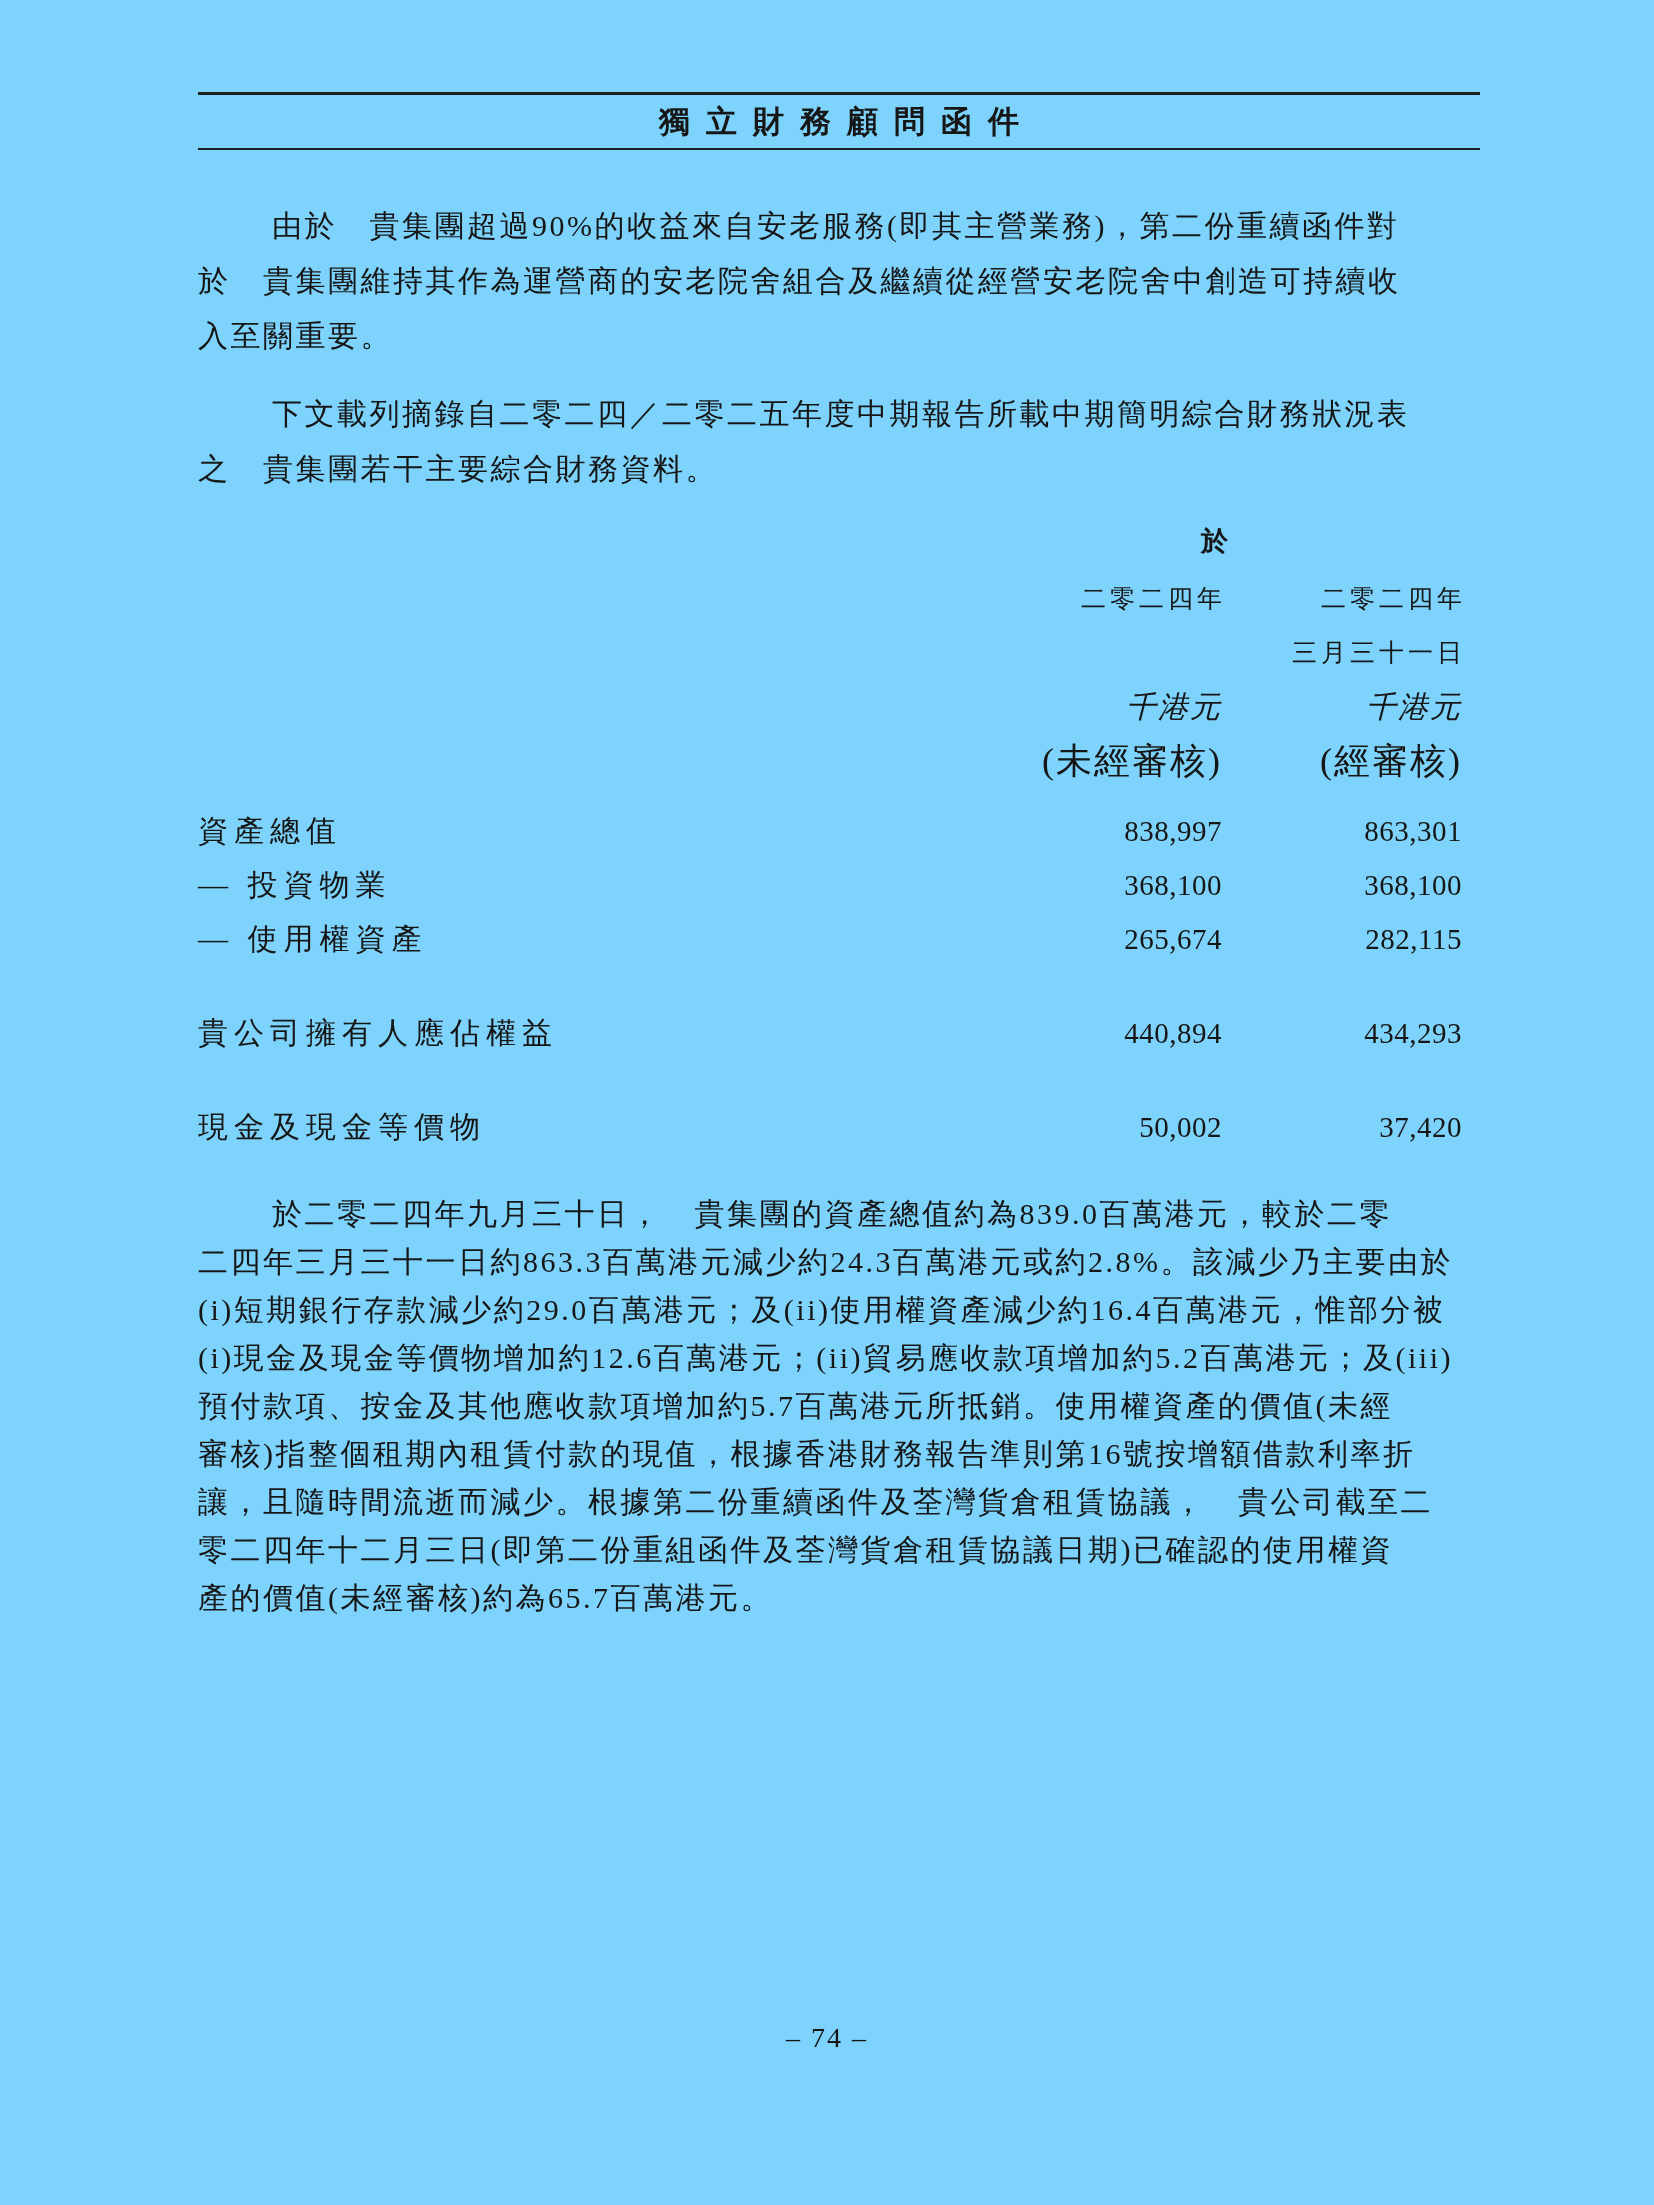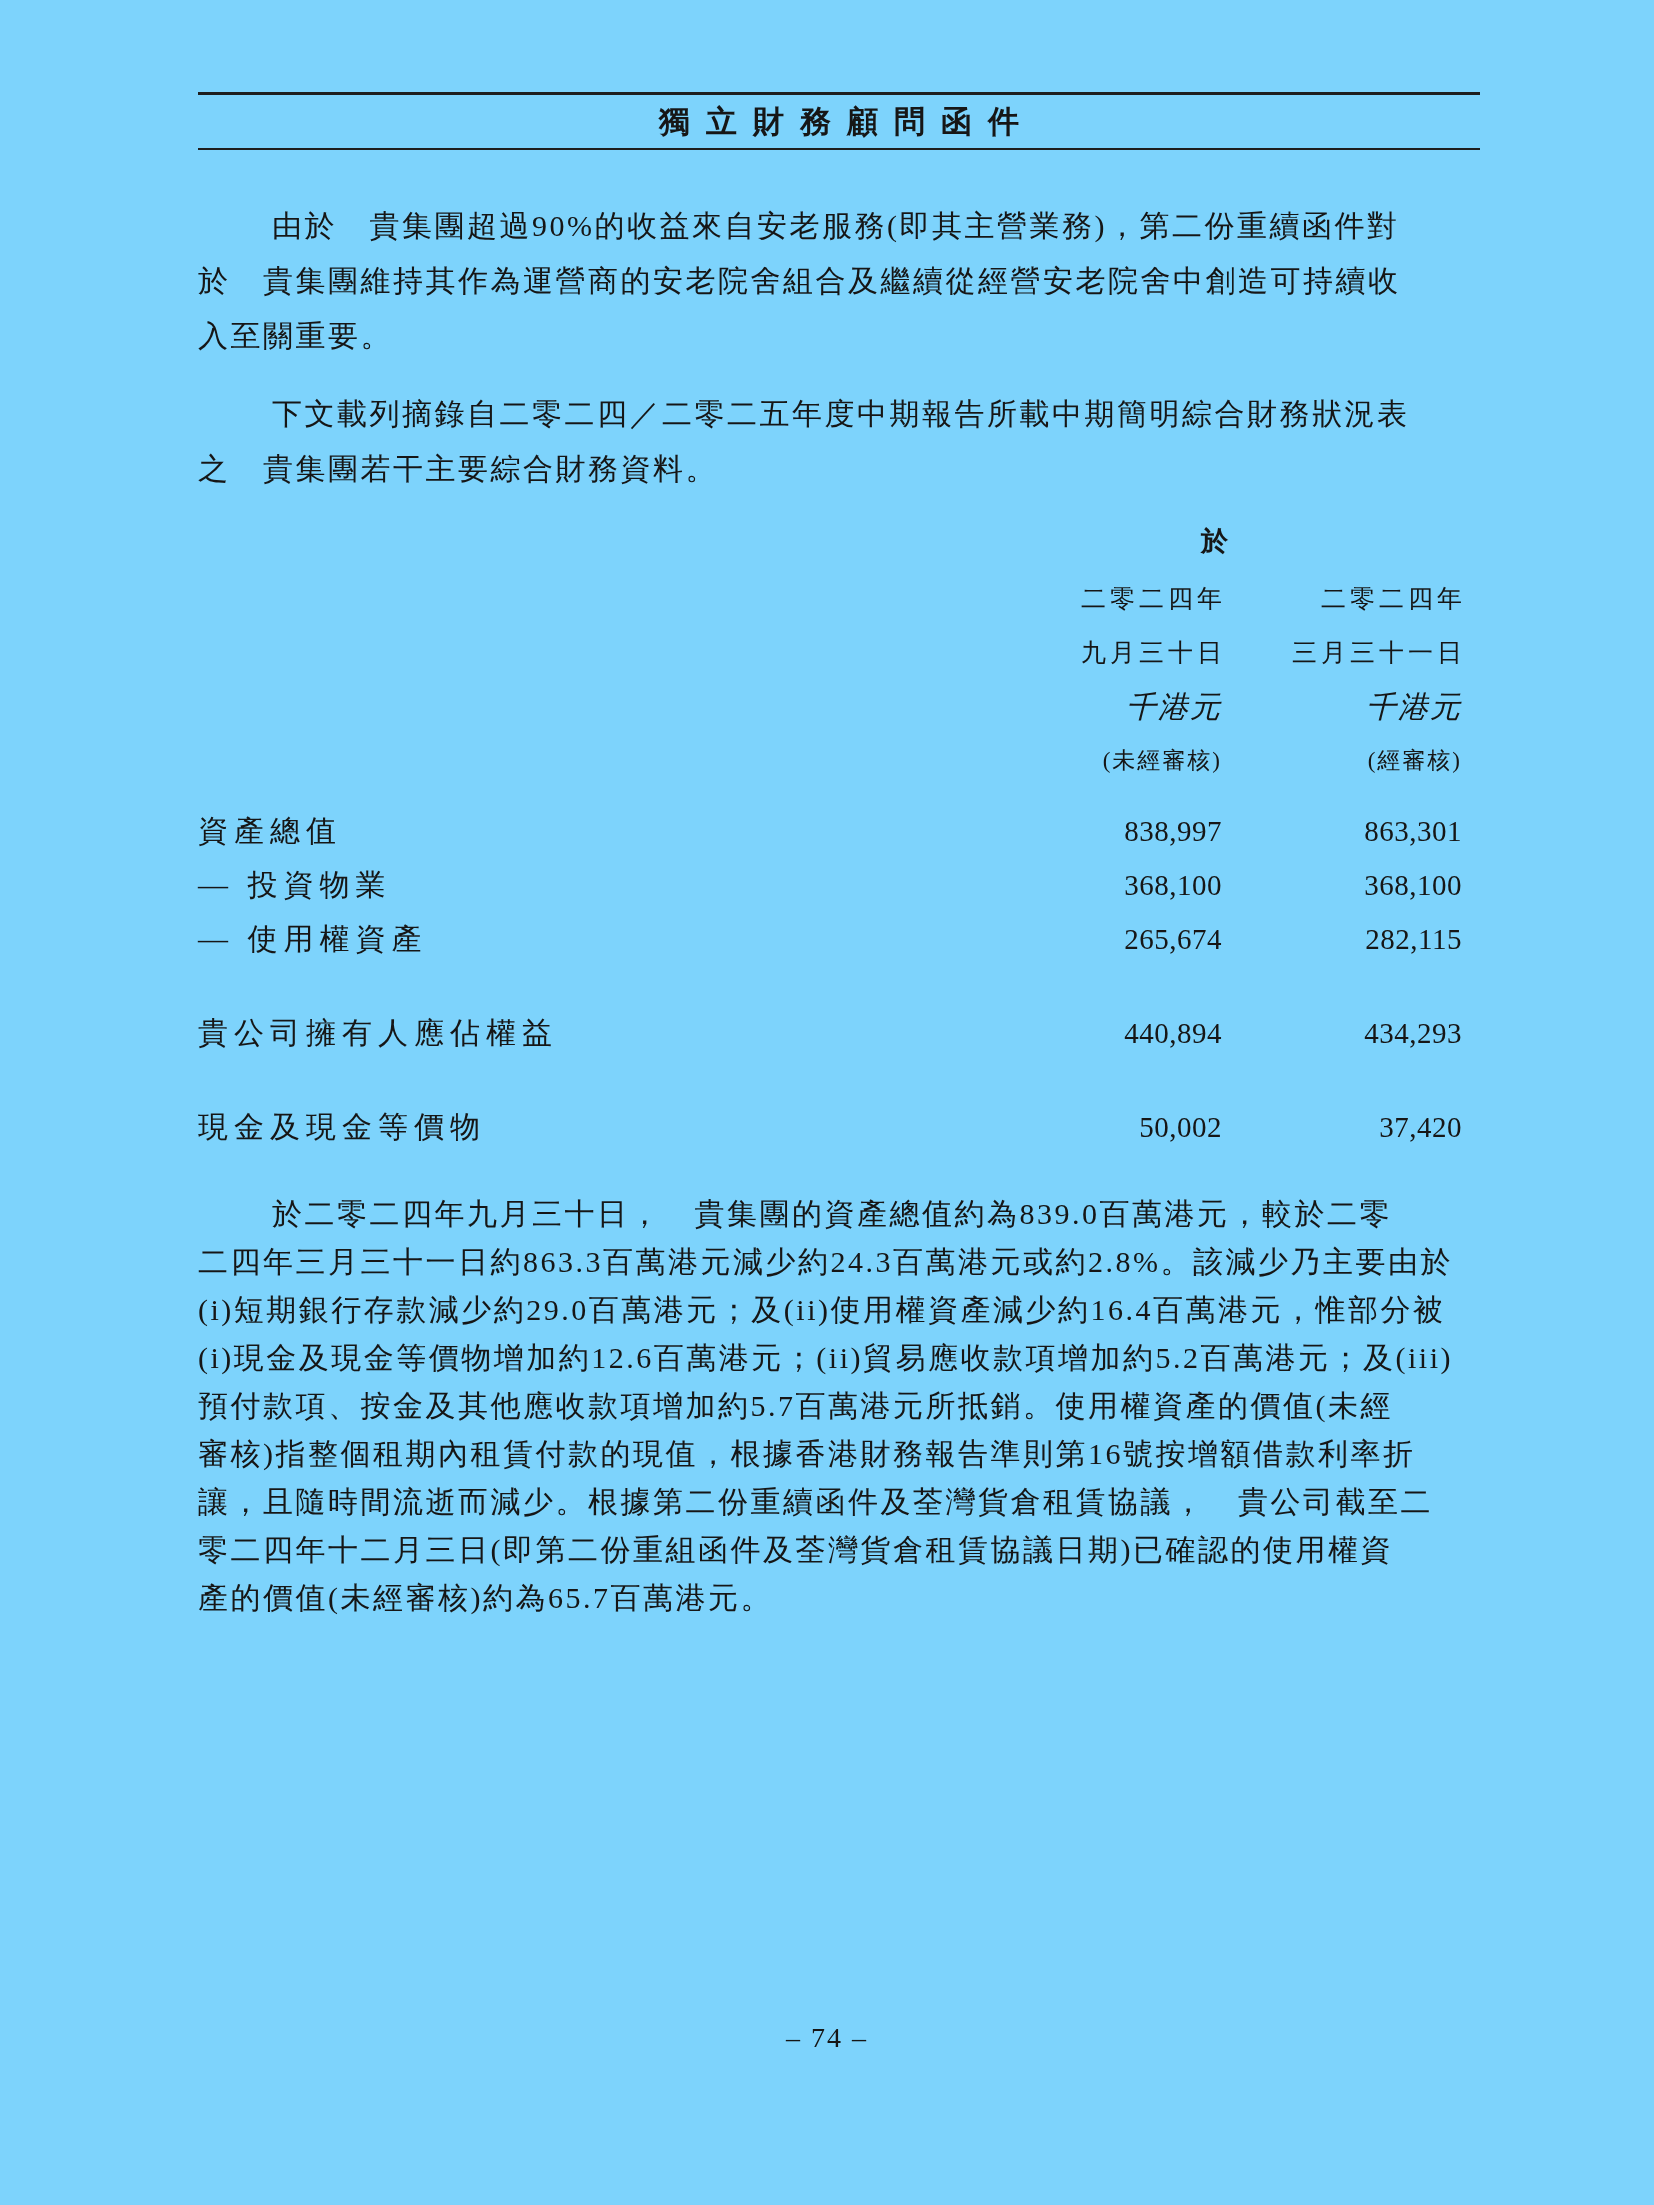--- a/index.html
+++ b/index.html
@@ -37,21 +37,21 @@
   .hrow, .trow { display:flex; align-items:baseline; }
   .hsp    { flex:1; }
   .hc1    { width:350px; text-align:right; }
   .hc2    { width:240px; text-align:right; }
   .thead  { margin-top:18px; }
   .thead .hrow { line-height:54px; }
   .hdate  { font-size:25px; font-weight:normal; letter-spacing:4px; }
   .lsfix  { margin-right:-4px; }
   .asat   { font-size:27px; font-weight:bold; margin-right:-6px; }
   .hunit  { font-size:30px; font-style:italic; letter-spacing:2px; }
-  .haudit { font-size:23px; letter-spacing:2px; }
+  .haudit { font-size:36px; letter-spacing:2px; }
 
   .tgroup1 { margin-top:16px; }
   .trow   { line-height:54px; }
   .tlabel { flex:1; font-size:30px; letter-spacing:6px; }
   .tc1 { width:350px; text-align:right; font-size:29px; letter-spacing:0.5px; }
   .tc2 { width:240px; text-align:right; font-size:29px; letter-spacing:0.5px; }
   .gap30 { margin-top:30px; }
   .gap40 { margin-top:40px; }
 
   .pageno {
@@ -84,21 +84,20 @@
           <div class="hc1"><span class="asat">於</span></div>
           <div class="hc2"></div>
         </div>
         <div class="hrow">
           <div class="hsp"></div>
           <div class="hc1 hdate"><span class="lsfix">二零二四年</span></div>
           <div class="hc2 hdate"><span class="lsfix">二零二四年</span></div>
         </div>
         <div class="hrow">
           <div class="hsp"></div>
-          <div class="hc1 hdate"><span class="lsfix">九月三十日</span></div>
           <div class="hc2 hdate"><span class="lsfix">三月三十一日</span></div>
         </div>
         <div class="hrow">
           <div class="hsp"></div>
           <div class="hc1 hunit"><span>千港元</span></div>
           <div class="hc2 hunit"><span>千港元</span></div>
         </div>
         <div class="hrow">
           <div class="hsp"></div>
           <div class="hc1 haudit"><span>(未經審核)</span></div>

